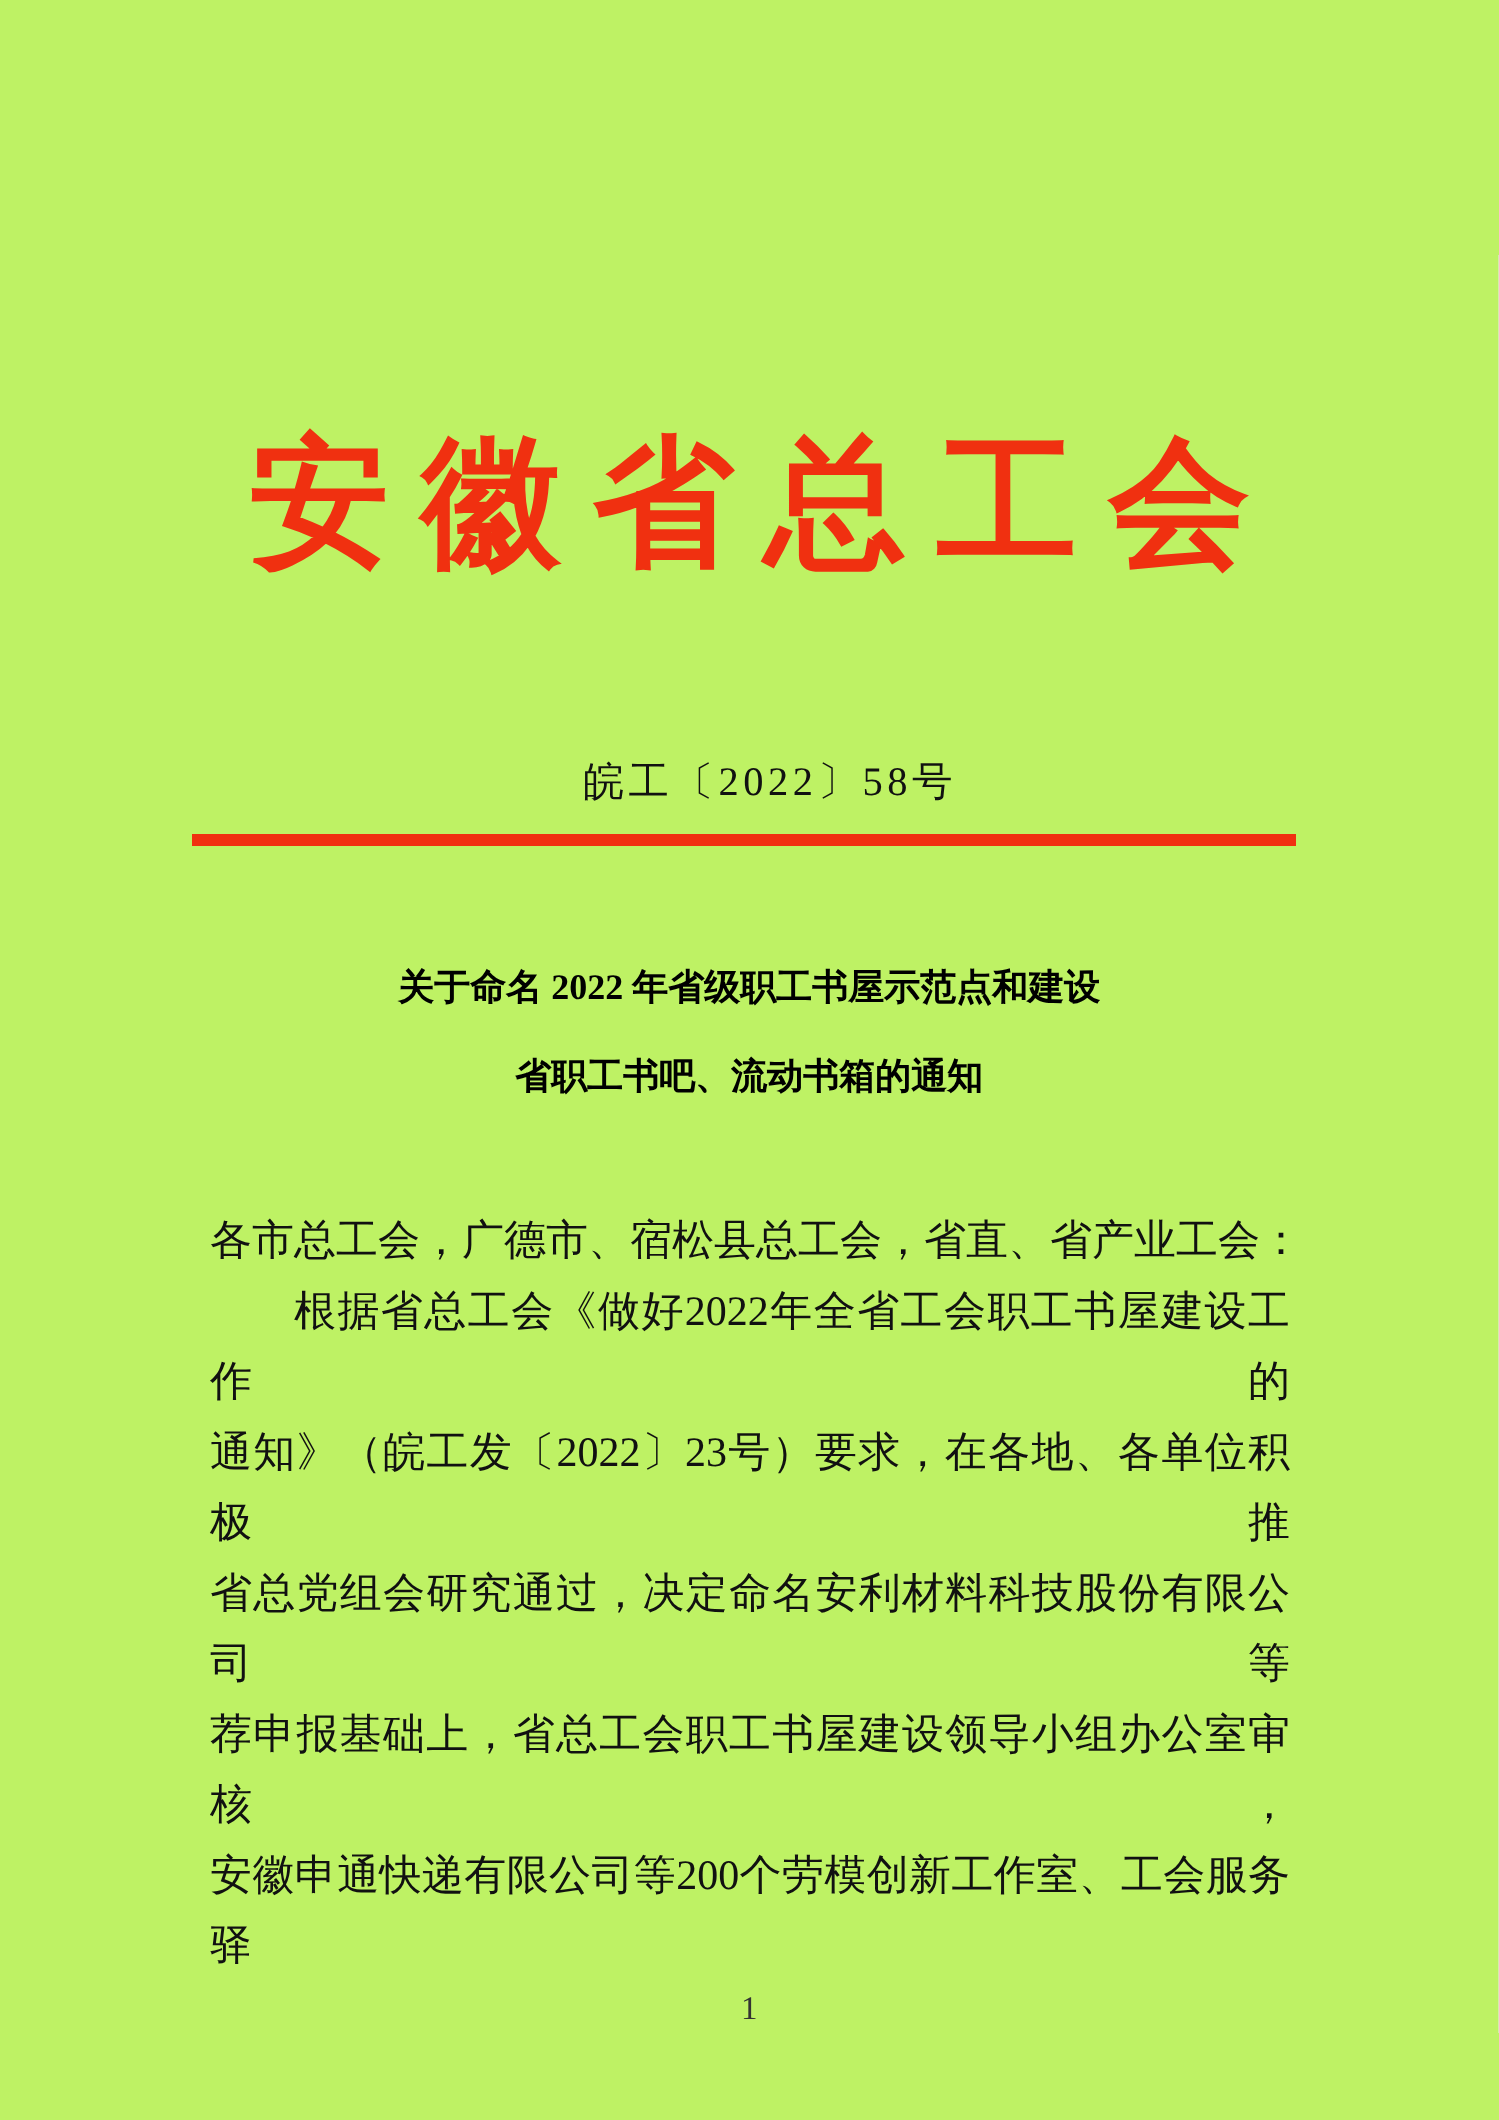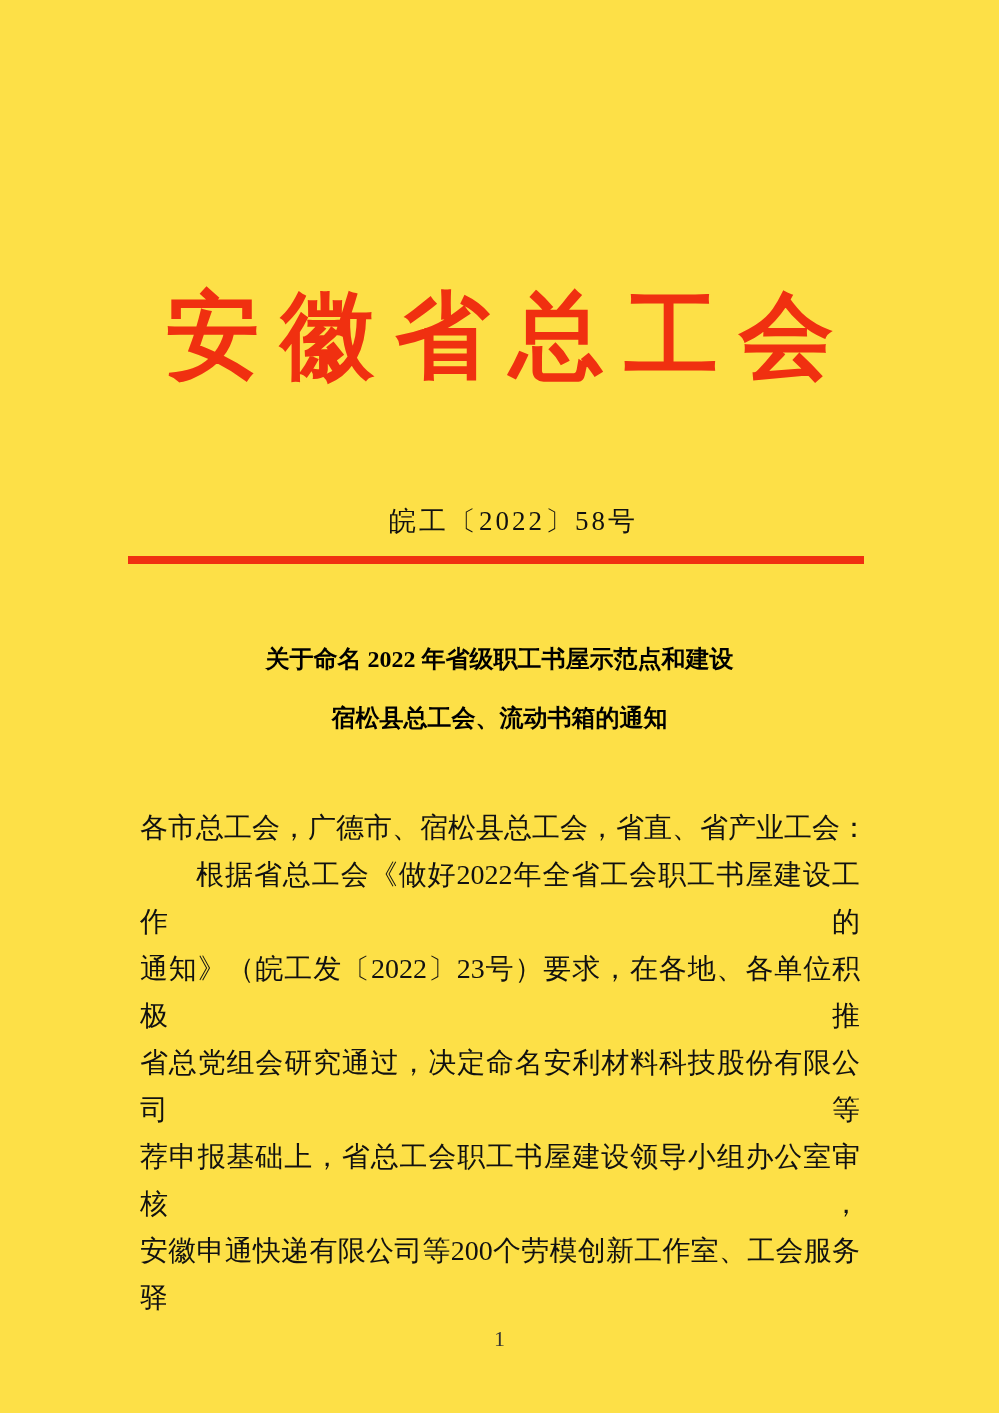--- a/index.html
+++ b/index.html
@@ -5,21 +5,21 @@
   html, body {
     margin: 0;
     padding: 0;
     background: #e8e8e8;
   }
   .page {
     position: relative;
     width: 999px;
     height: 1413px;
     margin: 0 auto;
-    background: #fde047;
+    background: #bef264;
     overflow: hidden;
     font-family: "Liberation Serif", "DejaVu Serif", serif;
     color: #000000;
   }
   
   .org-title {
     position: absolute;
     top: 282px;
     left: 0;
     width: 100%;
@@ -102,21 +102,21 @@
 <div class="page">
 
   <div class="org-title">安徽省总工会</div>
 
   <div class="doc-number">皖工〔2022〕58号</div>
 
   <div class="red-rule"></div>
 
   <div class="notice-title">
     <div class="title-line">关于命名 2022 年省级职工书屋示范点和建设</div>
-    <div class="title-line">宿松县总工会、流动书箱的通知</div>
+    <div class="title-line">省职工书吧、流动书箱的通知</div>
   </div>
 
   <div class="body-text">
     <div class="line">各市总工会，广德市、宿松县总工会，省直、省产业工会：</div>
     <div class="paragraph">
       <div class="line line--fill line--indent">根据省总工会《做好2022年全省工会职工书屋建设工作的</div>
       <div class="line line--fill">通知》（皖工发〔2022〕23号）要求，在各地、各单位积极推</div>
       <div class="line line--fill">省总党组会研究通过，决定命名安利材料科技股份有限公司等</div>
       <div class="line line--fill">荐申报基础上，省总工会职工书屋建设领导小组办公室审核，</div>
       <div class="line line--fill">安徽申通快递有限公司等200个劳模创新工作室、工会服务驿</div>

